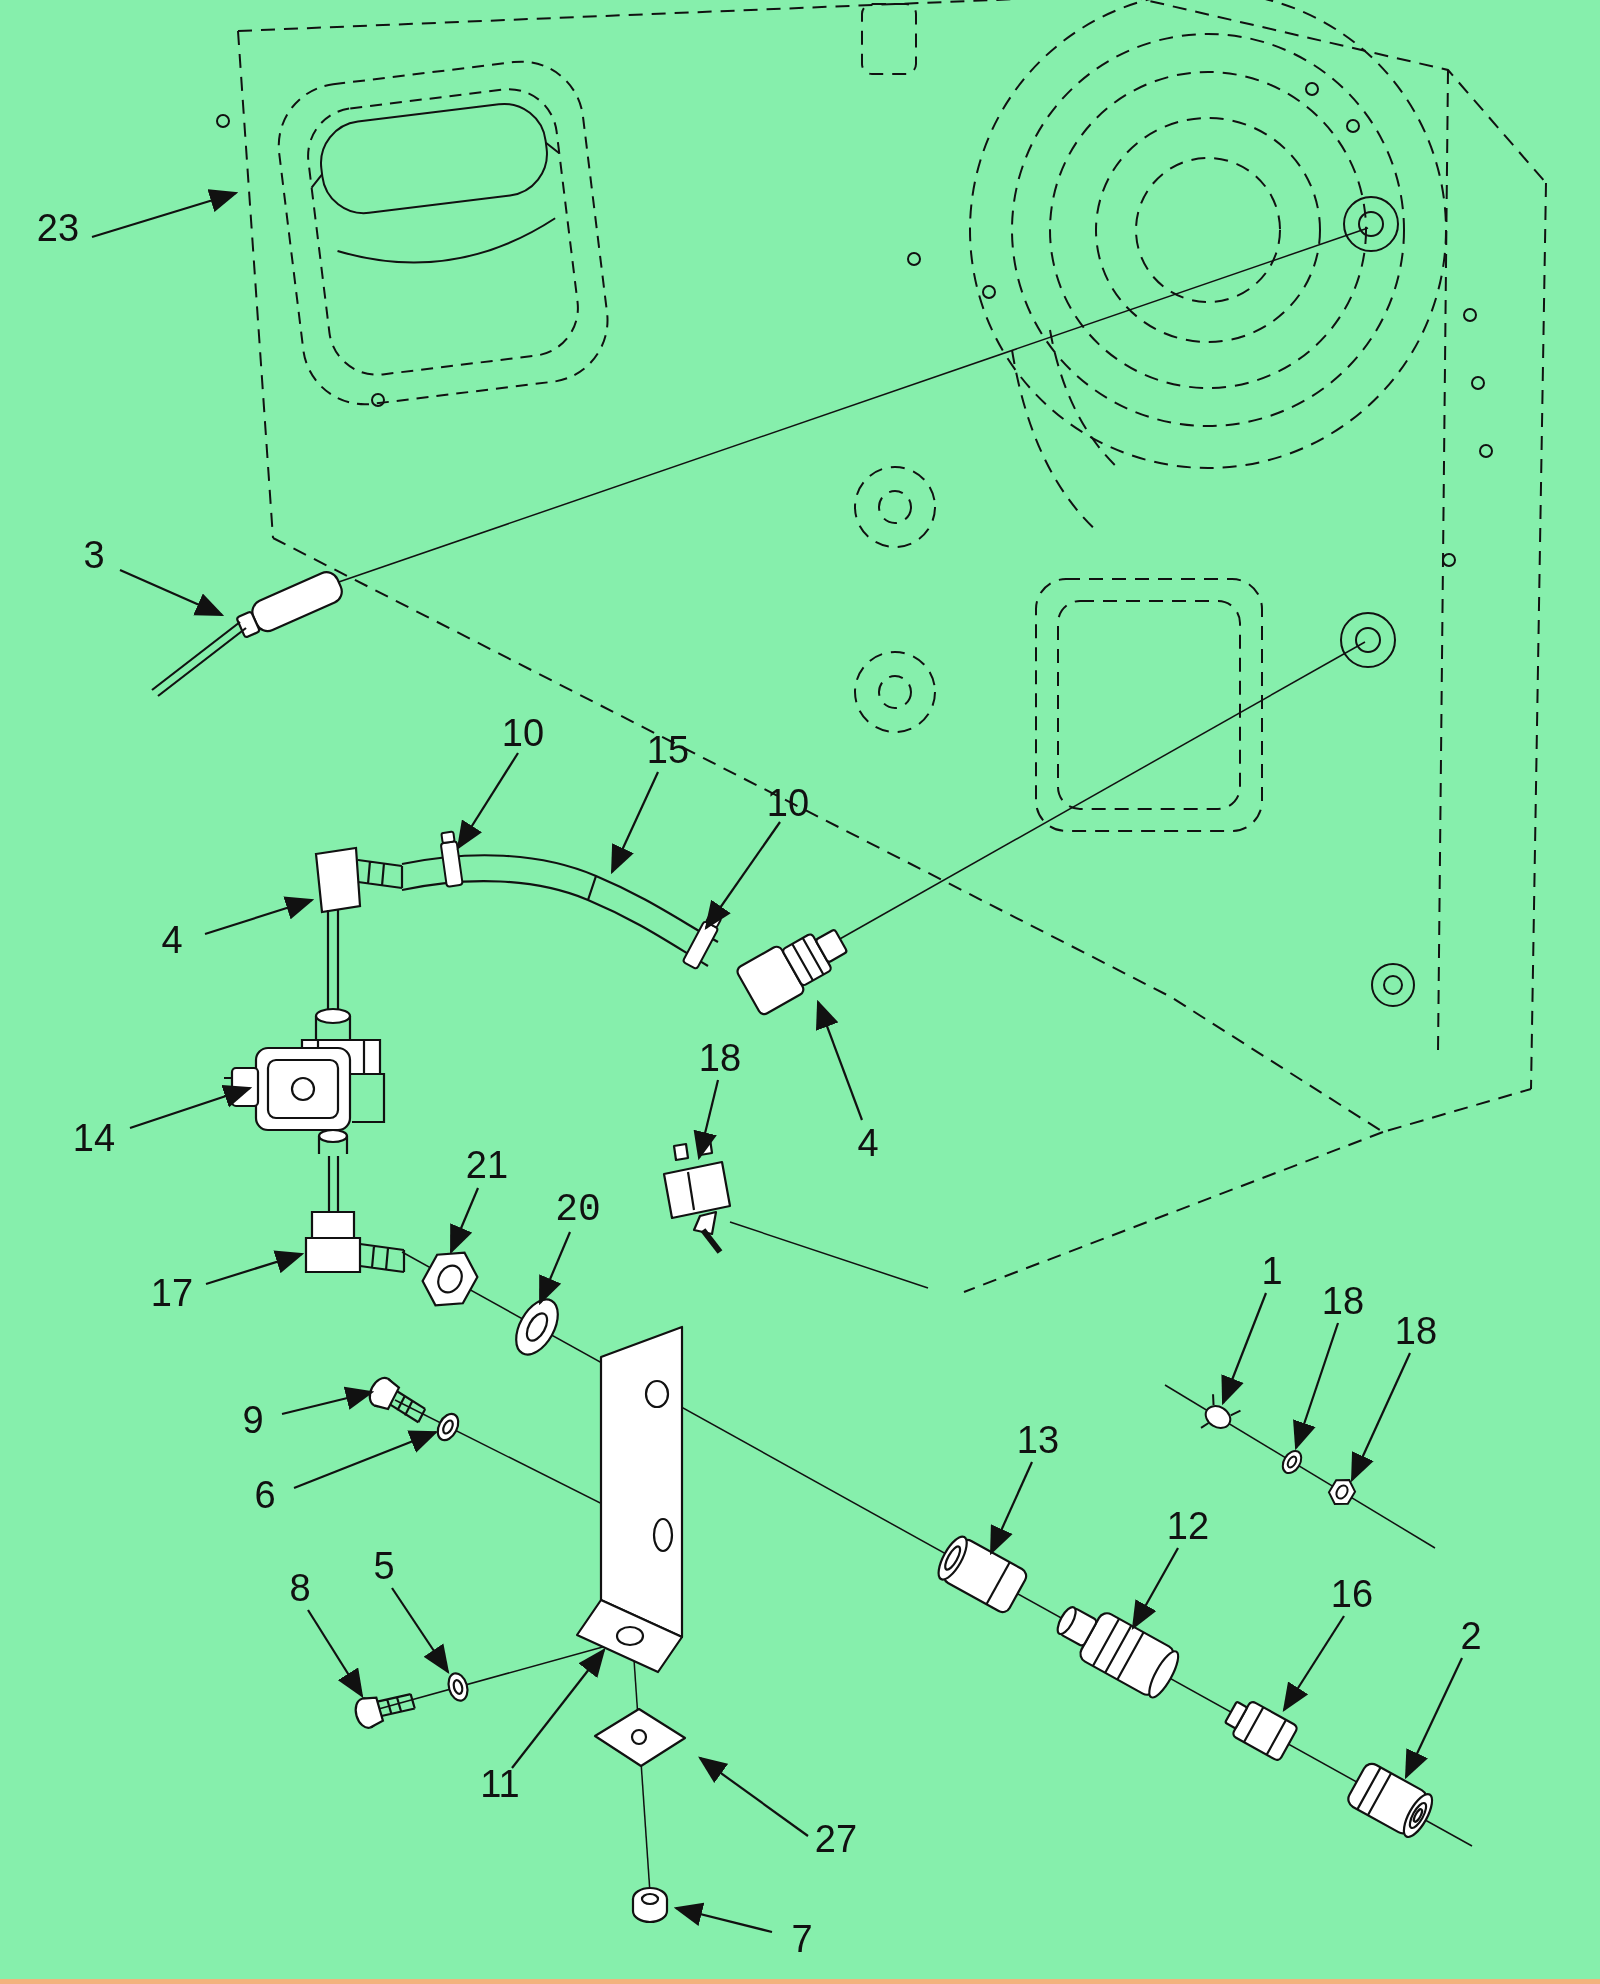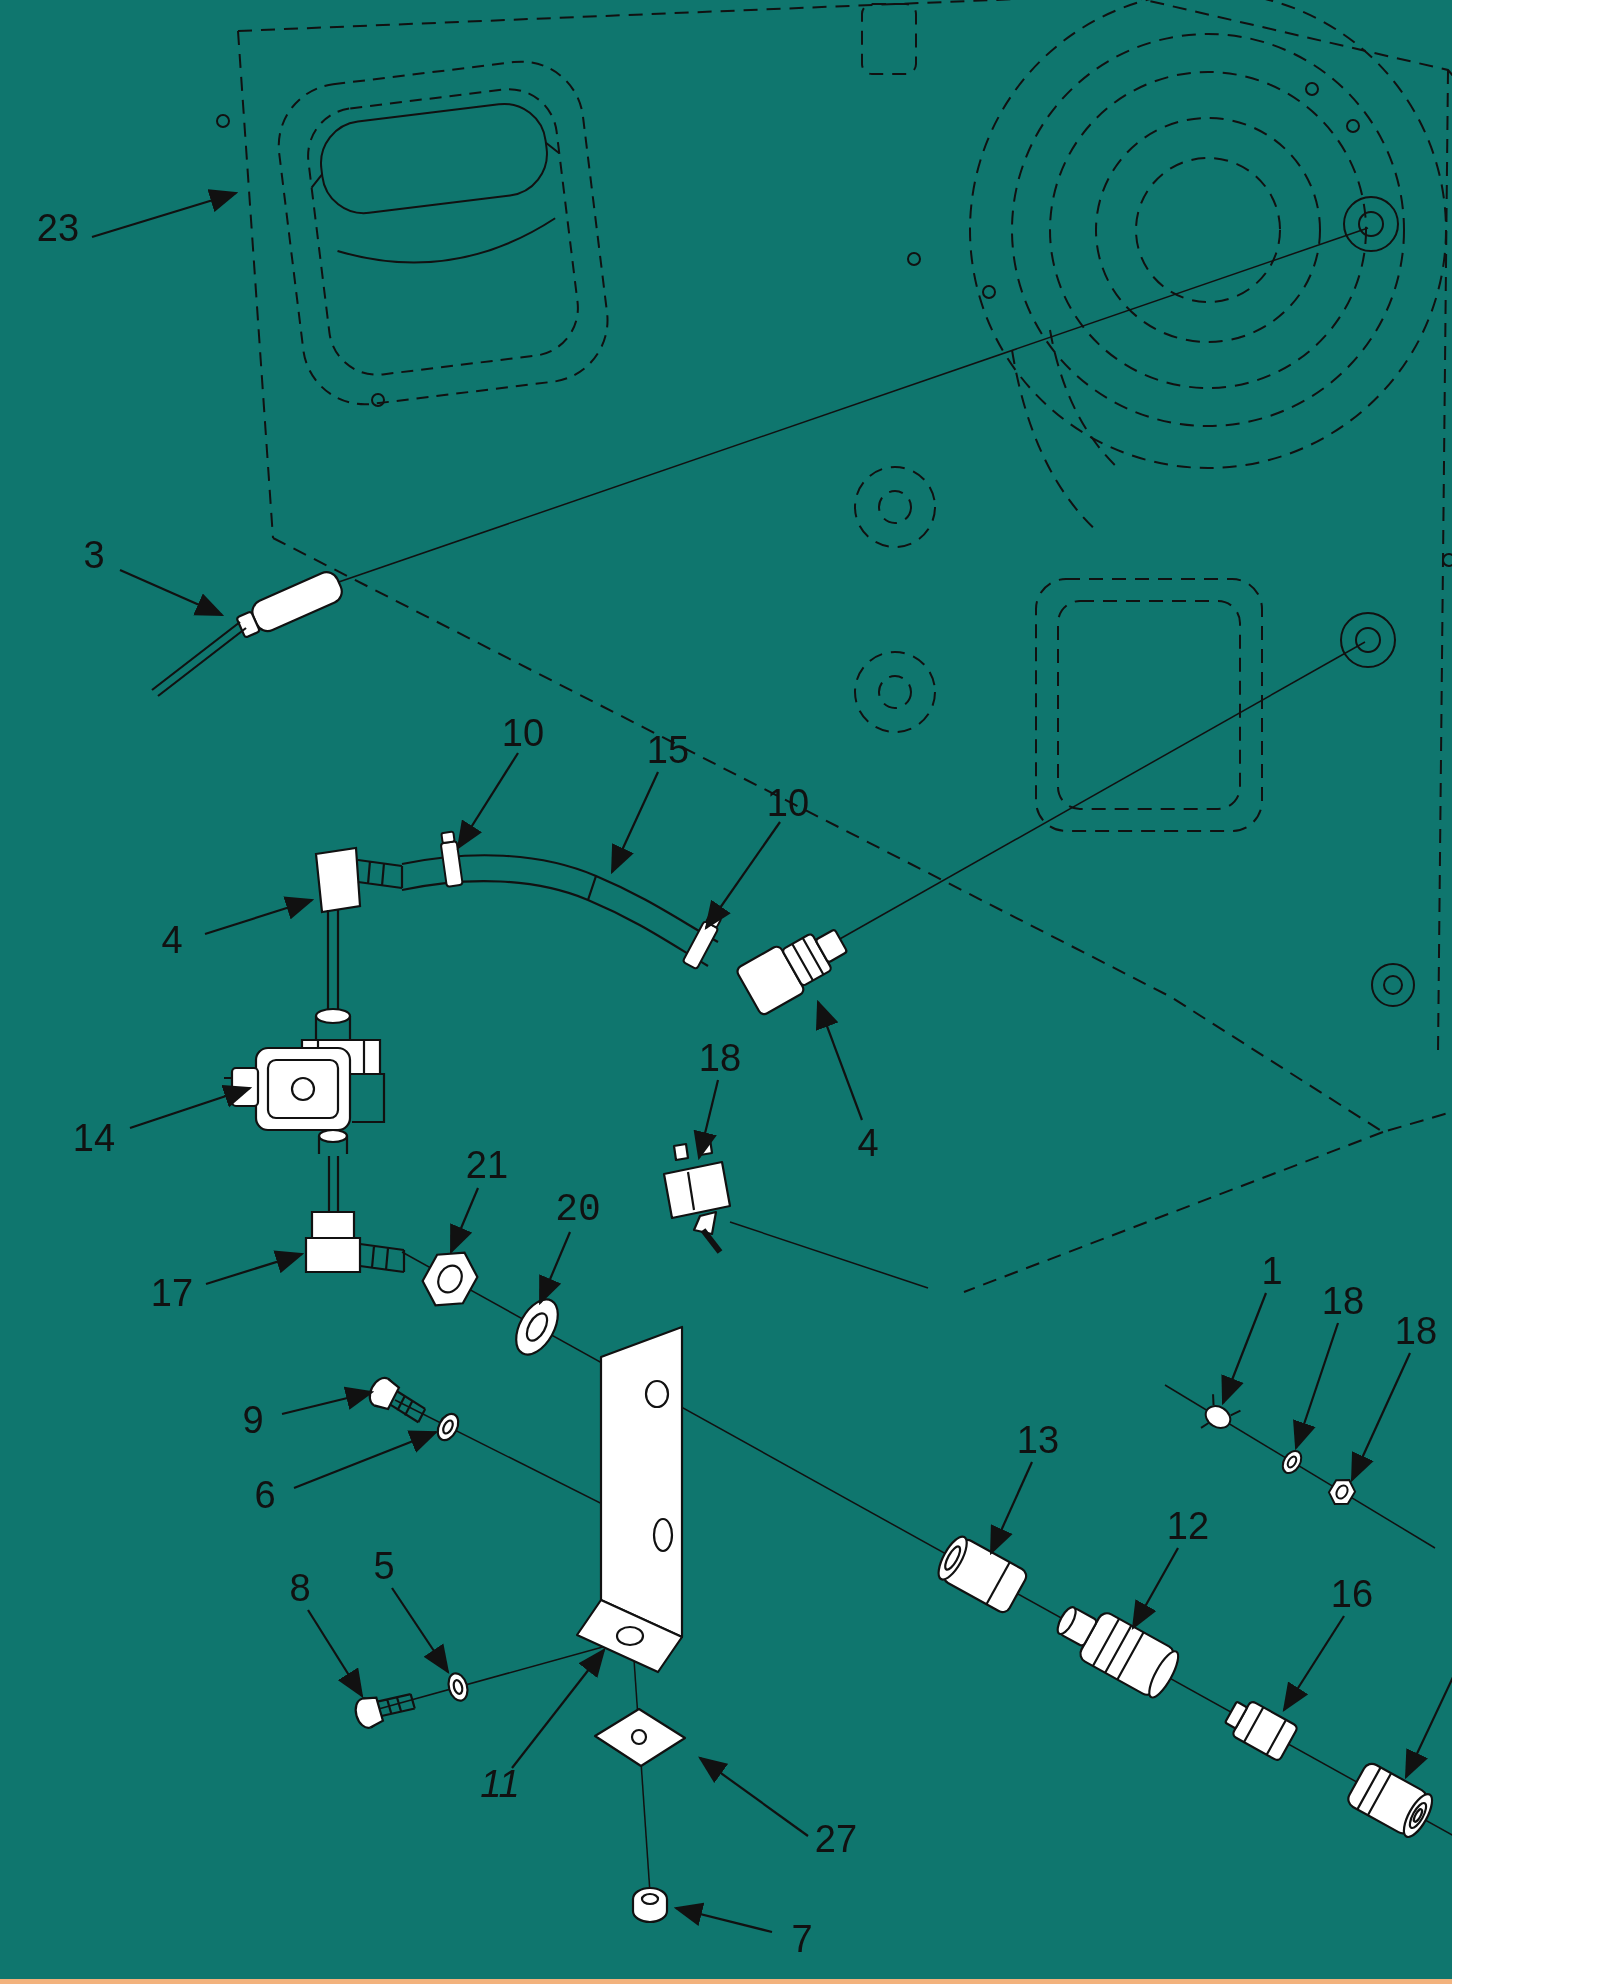--- a/index.html
+++ b/index.html
@@ -2,23 +2,23 @@
 <html><head>
 <meta charset="utf-8">
 <style>
   html, body {
     margin: 0;
     padding: 0;
     background: #ffffff;
   }
   .stage {
     position: relative;
-    width: 1452px;
+    width: 1600px;
     height: 1984px;
-    background: #0f766e;
+    background: #86efac;
     overflow: hidden;
     font-family: "Liberation Sans", sans-serif;
   }
   .artwork {
     position: absolute;
     left: 0;
     top: 0;
     width: 1600px;
     height: 1984px;
   }
@@ -358,18 +358,18 @@
   <div class="callout" style="left:1343px;top:1301px;">18</div>
   <div class="callout" style="left:1416px;top:1331px;">18</div>
   <div class="callout" style="left:253px; top:1420px;">9</div>
   <div class="callout" style="left:265px; top:1495px;">6</div>
   <div class="callout" style="left:1038px;top:1440px;text-align:center;">13</div>
   <div class="callout" style="left:1188px;top:1526px;">12</div>
   <div class="callout" style="left:300px; top:1588px;">8</div>
   <div class="callout" style="left:384px; top:1566px;">5</div>
   <div class="callout" style="left:1352px;top:1594px;">16</div>
   <div class="callout" style="left:1471px;top:1636px;">2</div>
-  <div class="callout" style="left:500px; top:1784px;font-style:italic;">11</div>
+  <div class="callout" style="left:500px; top:1784px;">11</div>
   <div class="callout" style="left:836px; top:1839px;">27</div>
   <div class="callout" style="left:802px; top:1939px;">7</div>
 
   <div class="bottom-rule"></div>
 </div>
 
 </body></html>

